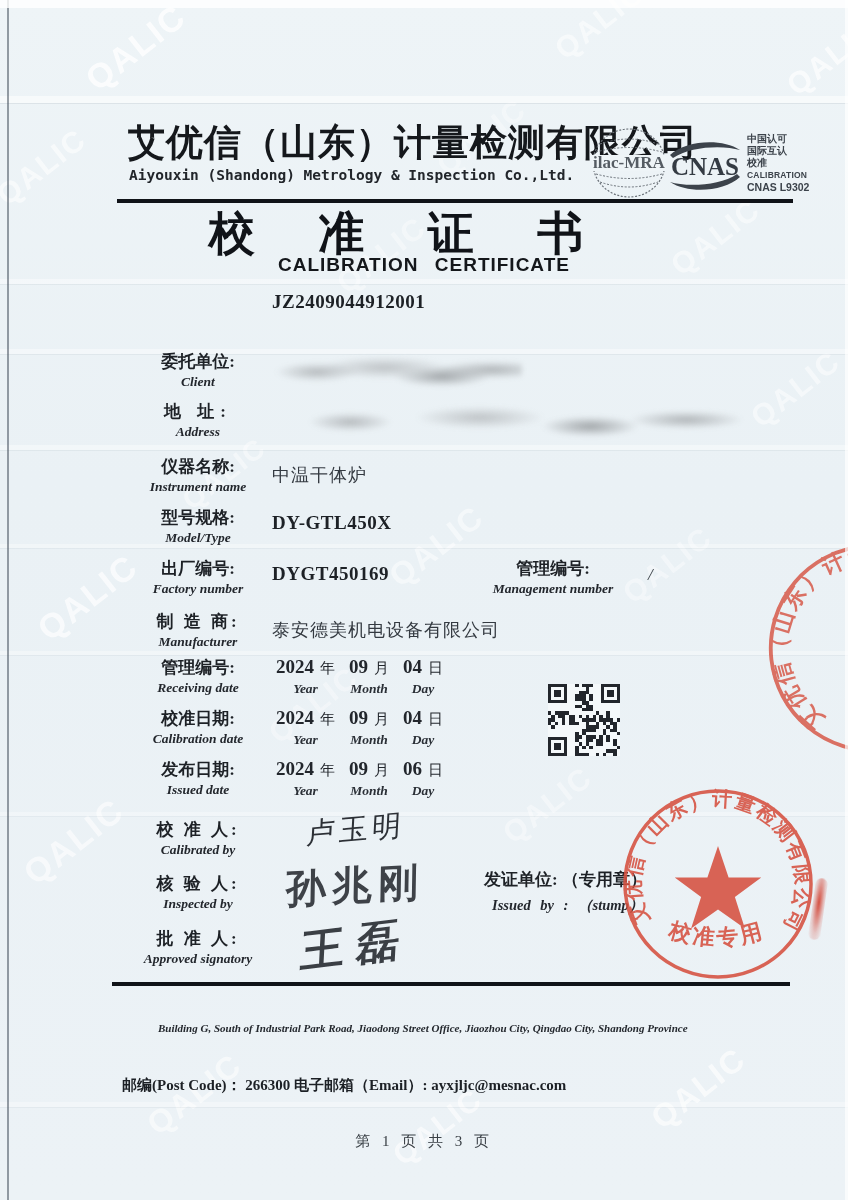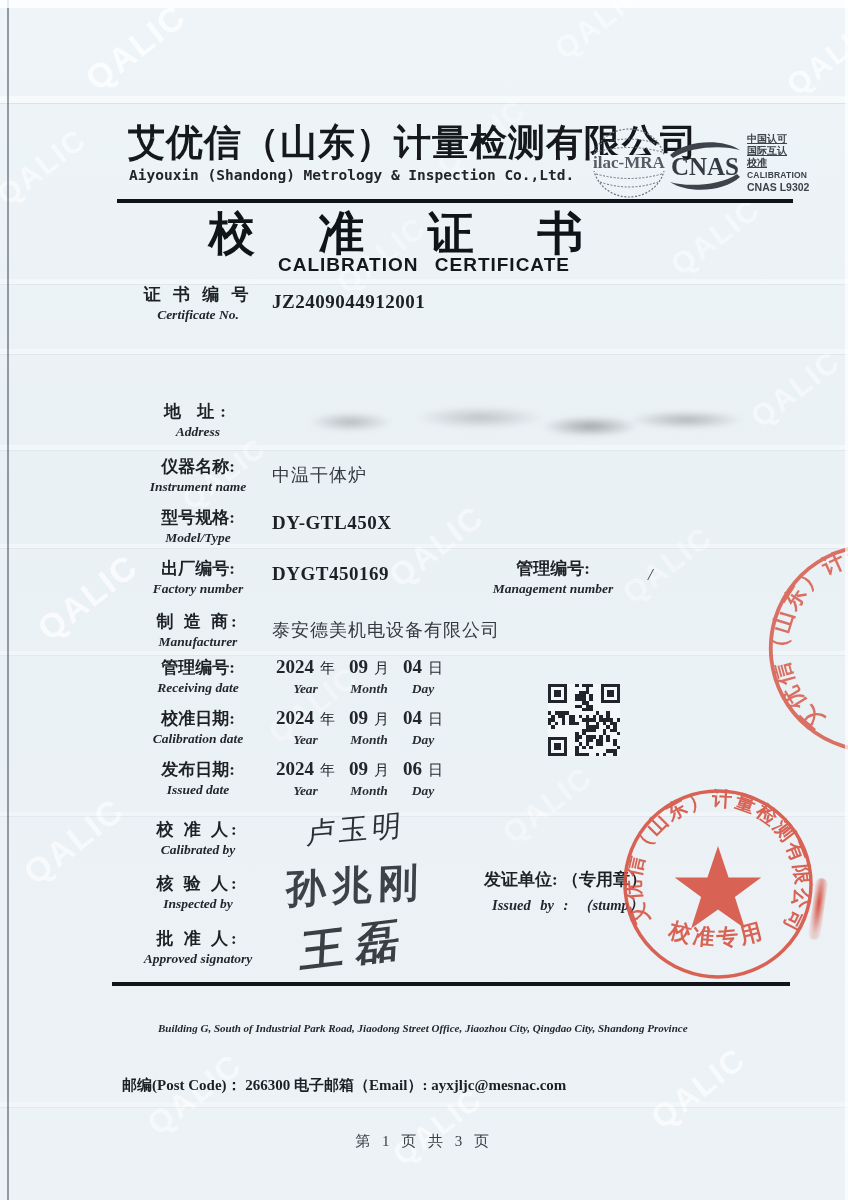--- a/index.html
+++ b/index.html
@@ -19,21 +19,21 @@
   .wm{position:absolute;color:#ffffff;font-family:"Liberation Sans",sans-serif;font-weight:700;
       transform:rotate(-38deg);letter-spacing:2px;pointer-events:none;}
   
   .company-cn{position:absolute;left:128px;top:118px;font-family:"Liberation Sans","DejaVu Sans",sans-serif;
       font-weight:700;font-size:37px;letter-spacing:1px;color:#15181c;}
   .company-en{position:absolute;left:129px;top:167px;font-family:"DejaVu Sans Mono","Liberation Mono",monospace;
       font-weight:700;font-size:14.5px;color:#22262b;}
   .logo-ilac{position:absolute;left:590px;top:126px;}
   .logo-cnas{position:absolute;left:664px;top:138px;}
   .accred{position:absolute;left:747px;top:133px;font-family:"Liberation Sans",sans-serif;color:#3c434b;line-height:12px;}
-  .accred .cn{font-size:10px;font-weight:700;text-decoration:underline;}
+  .accred .cn{font-size:10px;font-weight:700;}
   .accred .en{font-size:8.5px;font-weight:700;letter-spacing:.2px;}
   .accred .code{font-size:10.5px;font-weight:700;}
   .rule-top{position:absolute;left:117px;top:199px;width:676px;height:4px;background:#101318;}
   .title-cn{position:absolute;left:0;right:30px;top:203px;text-align:center;font-size:46px;font-weight:700;
       letter-spacing:26px;color:#101318;font-family:"Liberation Serif",serif;}
   .title-en{position:absolute;left:0;right:0;top:254px;text-align:center;font-family:"Liberation Sans",sans-serif;
       font-weight:700;font-size:19px;letter-spacing:1px;word-spacing:10px;color:#14171b;}
   
   .row{position:absolute;left:0;top:0;width:848px;height:52px;}
   .lbl{position:absolute;left:118px;width:160px;text-align:center;}
@@ -147,27 +147,30 @@
     <div class="cn">校准</div>
     <div class="en">CALIBRATION</div>
     <div class="code">CNAS L9302</div>
   </div>
 
   <div class="rule-top"></div>
   <div class="title-cn">校 准 证 书</div>
   <div class="title-en">CALIBRATION CERTIFICATE</div>
 
   <div class="row" style="top:283px">
-    <div class="lbl">
-      <div class="lcn" style="letter-spacing:4px">证 书 编 号</div>
-      <div class="len">Certificate No.</div>
-    </div>
     <div class="val" style="top:8px">JZ2409044912001</div>
   </div>
 
+  <div class="row" style="top:350px">
+    <div class="lbl">
+      <div class="lcn">委托单位:</div>
+      <div class="len">Client</div>
+    </div>
+    <div class="smudge" style="left:272px;top:0;width:250px;height:44px"></div>
+  </div>
 
   <div class="row" style="top:455px">
     <div class="lbl">
       <div class="lcn">仪器名称:</div>
       <div class="len">Instrument name</div>
     </div>
     <div class="val-cn">中温干体炉</div>
   </div>
 
   <div class="row" style="top:400px">

